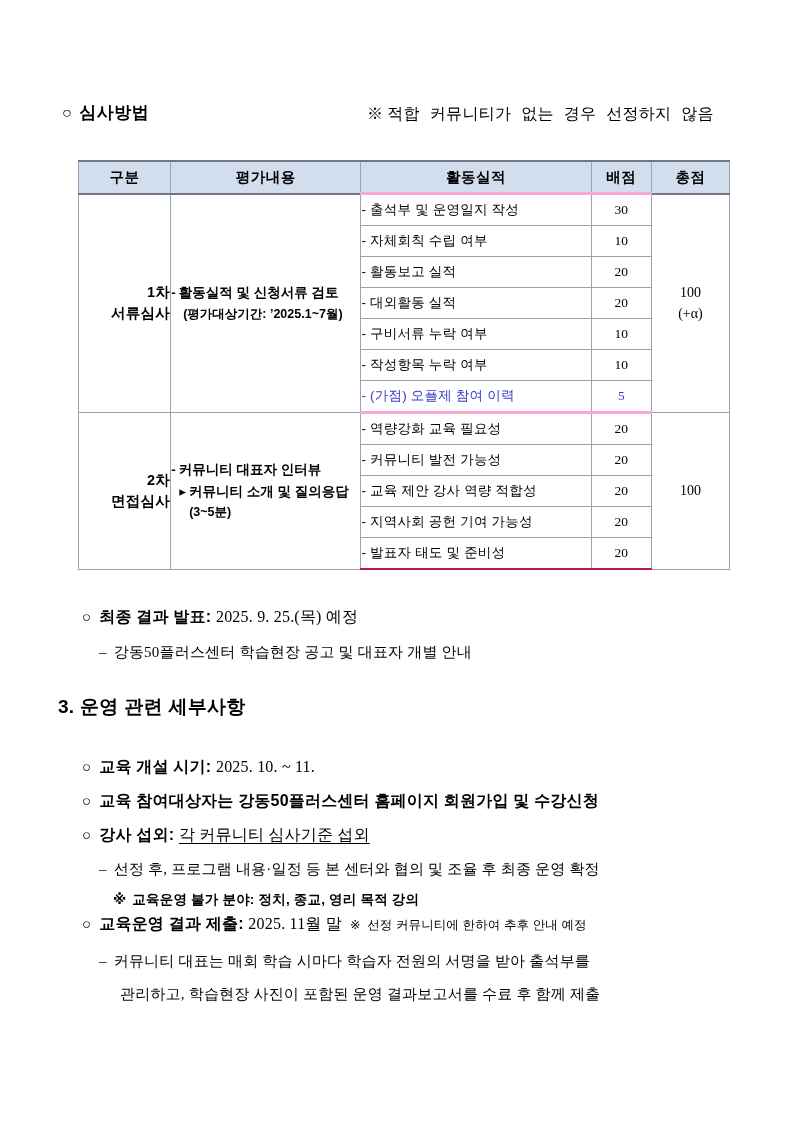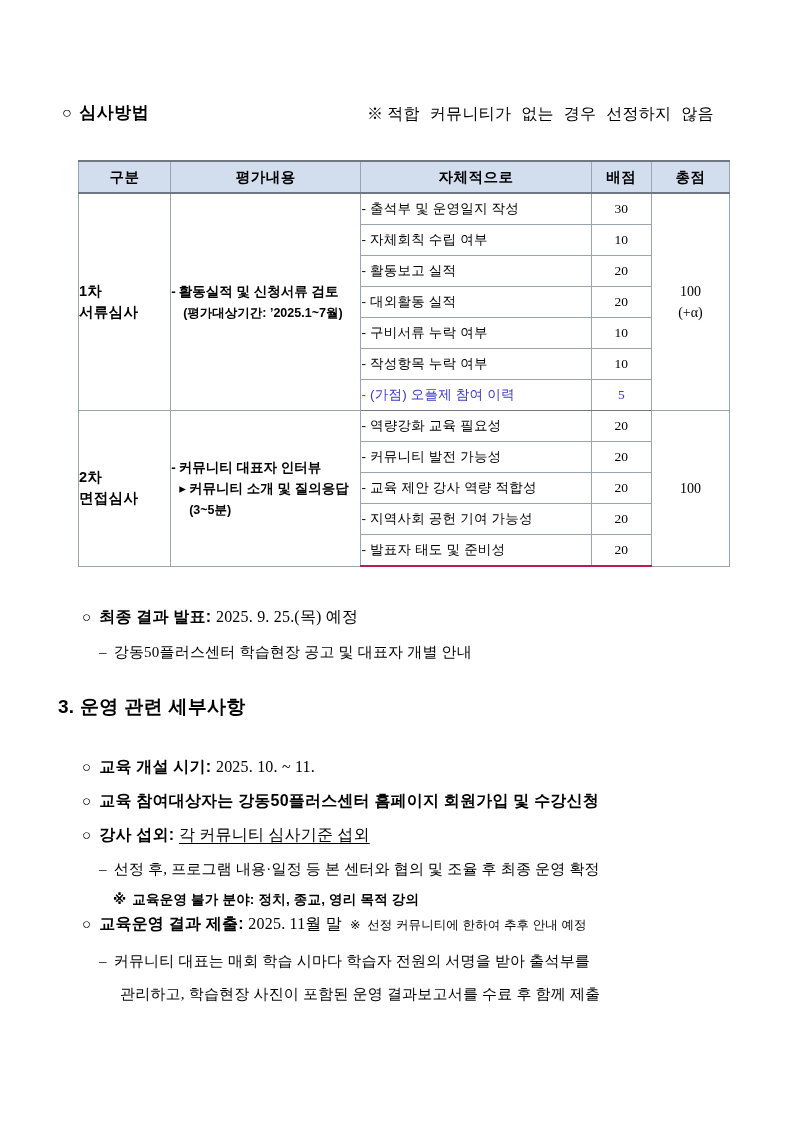--- a/index.html
+++ b/index.html
@@ -81,21 +81,21 @@
     border-bottom: 2px solid #6f7785;
     letter-spacing: 0.5px;
   }
   .col-gubun     { width: 92px; }
   .col-content   { width: 190px; }
   .col-criteria  { width: 230px; }
   .col-points    { width: 60px; }
   .col-total     { width: 78px; }
 
   td.gubun {
-    text-align: left;
+    text-align: right;
     font-size: 14.5px;
     font-weight: 700;
     line-height: 1.45;
     letter-spacing: 0.3px;
   }
   td.content {
     padding: 6px 8px 6px 10px;
     font-size: 13.5px;
     font-weight: 700;
     line-height: 1.6;
@@ -125,21 +125,21 @@
     font-family: "Liberation Serif", "DejaVu Serif", serif;
   }
   td.total {
     text-align: center;
     font-size: 14px;
     line-height: 1.5;
     font-family: "Liberation Serif", "DejaVu Serif", serif;
   }
   tr.bonus td.criteria, tr.bonus td.points { color: #3a3ac8; }
   tr.first-of-sec td.criteria,
-  tr.first-of-sec td.points { border-top: 1px solid #f9a8d4; }
+  tr.first-of-sec td.points { border-top: 3px solid #f9a8d4; }
   tbody tr.sec-end td { border-bottom: 1px solid #6f7785; }
   tbody tr.tbl-end td { border-bottom: 2px solid #be185d; }
 
   
   .blk { position: absolute; left: 0; width: 793px; }
 
   .line-o {
     font-size: 16px;
     line-height: 1.42;
     letter-spacing: 0.2px;
@@ -200,21 +200,21 @@
         <col class="col-gubun">
           <col class="col-content">
           <col class="col-criteria">
           <col class="col-points">
           <col class="col-total">
       </colgroup>
       <thead>
         <tr>
           <th>구분</th>
           <th>평가내용</th>
-          <th>자체적으로</th>
+          <th>활동실적</th>
           <th>배점</th>
           <th>총점</th>
         </tr>
       </thead>
       <tbody>
 
         <tr class="first-of-sec">
           <td class="gubun" rowspan="7">
             <span>1차</span><br>
             <span>서류심사</span>

